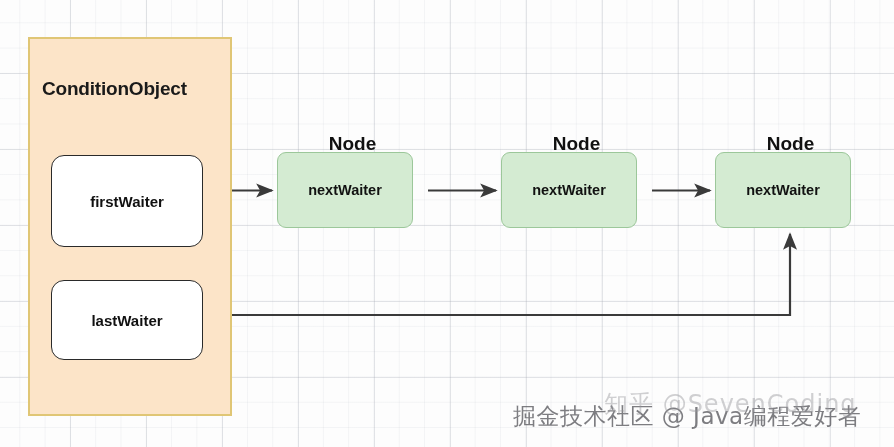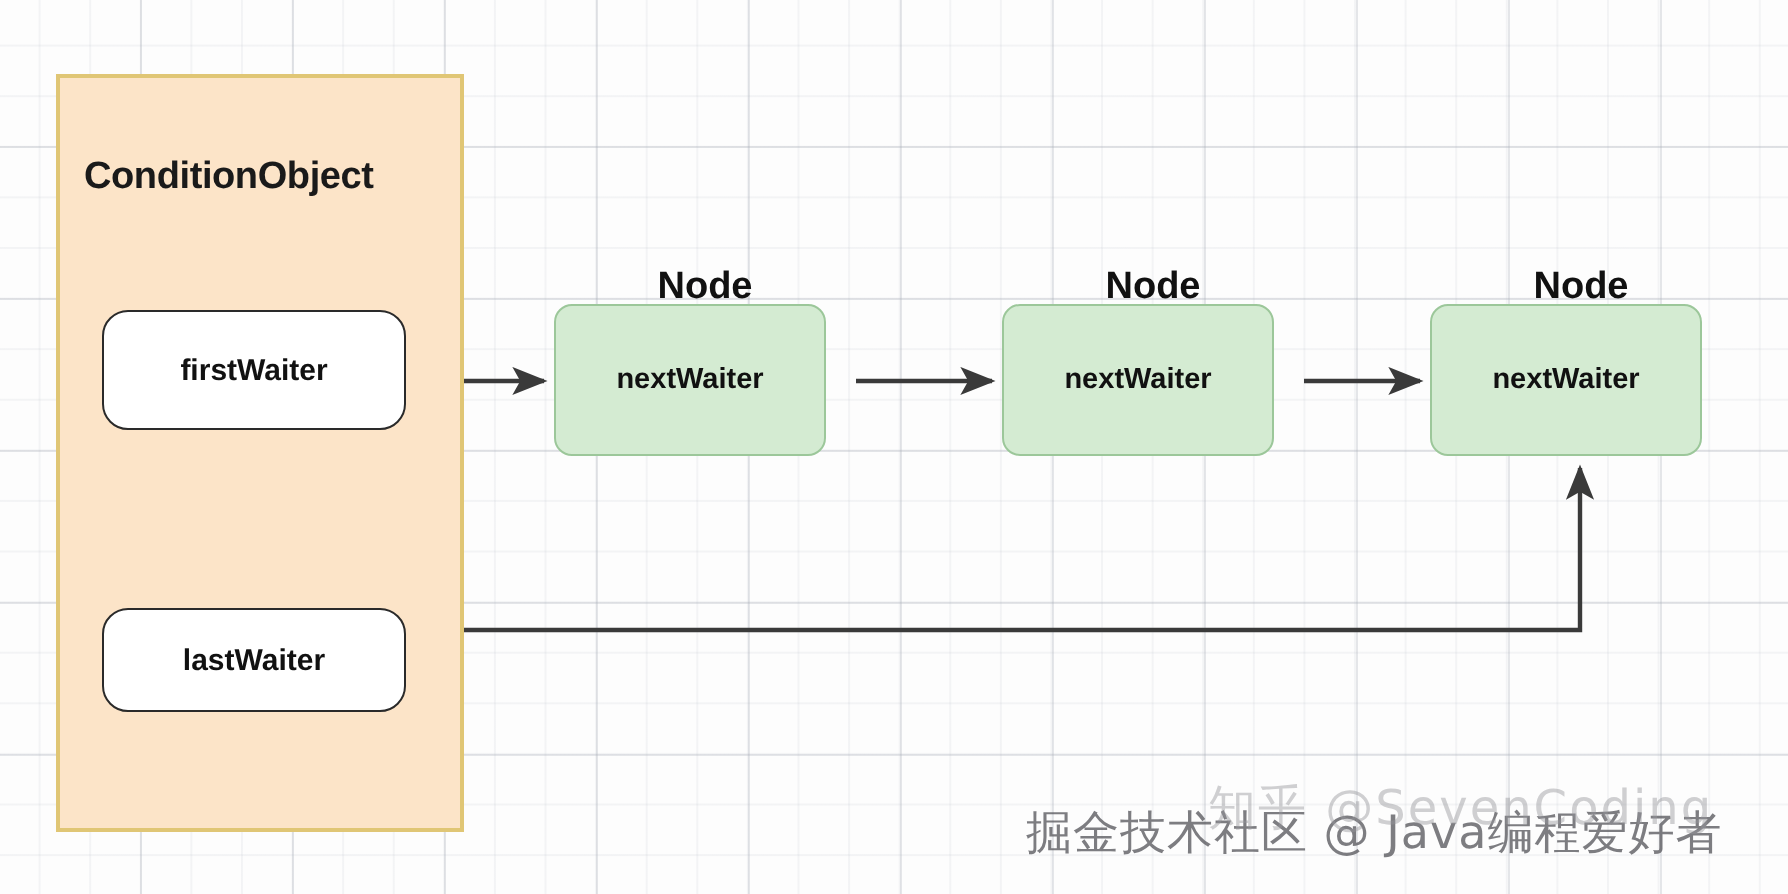--- a/index.html
+++ b/index.html
@@ -66,22 +66,22 @@
     border: 1.6px solid #2a2a2a;
     border-radius: 13px;
     box-sizing: border-box;
     display: flex;
     align-items: center;
     justify-content: center;
     font-size: 15px;
     font-weight: bold;
     color: #111111;
   }
-  #first-waiter-box { left: 51px; top: 155px; width: 152px; height: 60px; }
-  #last-waiter-box  { left: 51px; top: 280px; width: 152px; height: 52px; margin-top: 24px; }
+  #first-waiter-box { left: 51px; top: 155px; width: 152px; height: 92px; }
+  #last-waiter-box  { left: 51px; top: 280px; width: 152px; height: 80px; }
   
   .node-box {
     position: absolute;
     top: 152px;
     width: 136px;
     height: 76px;
     background: #d4ebd2;
     border: 1.2px solid #9cc79a;
     border-radius: 9px;
     box-sizing: border-box;

